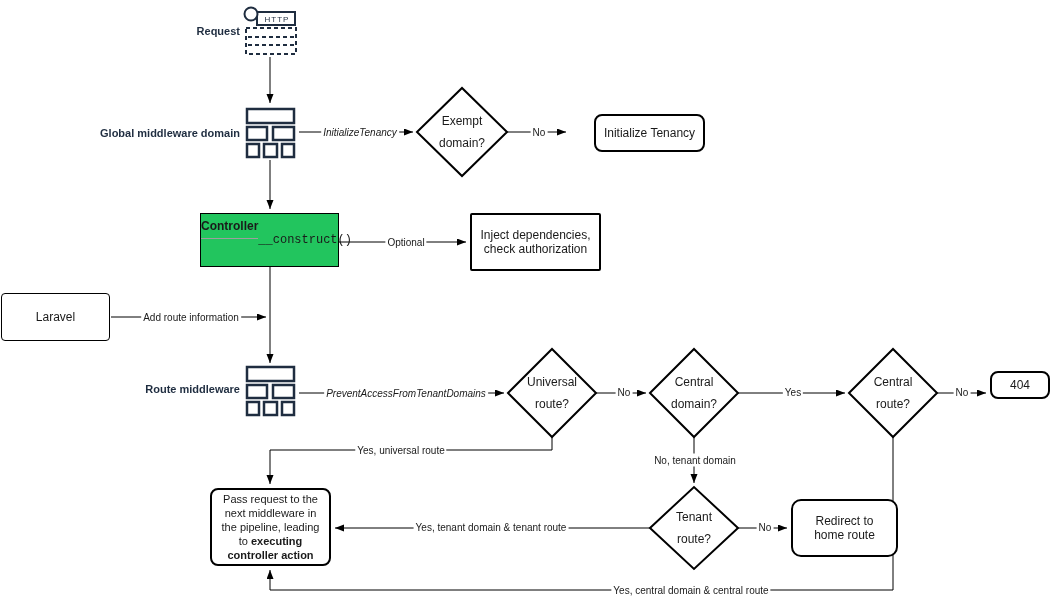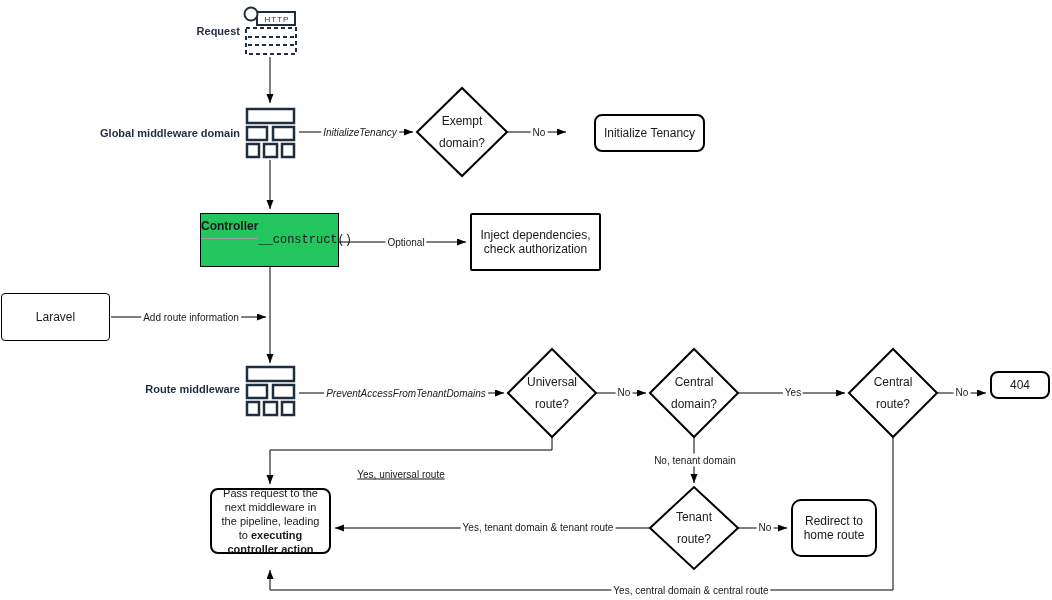--- a/index.html
+++ b/index.html
@@ -115,24 +115,24 @@
     <div class="uml-body">__construct()</div>
   </div>
 
   <div class="abs node ml" style="left:470px;top:213px;width:131px;height:58px;border-radius:2px;">Inject dependencies,
 check authorization</div>
 
   <div class="abs node sq" style="left:1px;top:293px;width:109px;height:48px;">Laravel</div>
 
   <div class="abs node" style="left:990px;top:371px;width:60px;height:28px;">404</div>
 
-  <div class="abs node ml" style="left:791px;top:499px;width:86px;height:58px;border-radius:10px;">Redirect to
+  <div class="abs node ml" style="left:791px;top:499px;width:107px;height:58px;border-radius:10px;">Redirect to
 home route</div>
 
-  <div class="abs passbox" style="left:210px;top:488px;width:121px;height:66px;">
+  <div class="abs passbox" style="left:210px;top:488px;width:121px;height:78px;">
     <div><span>Pass request to the next middleware in the pipeline, leading to </span><strong>executing controller action</strong></div>
   </div>
 
   <div class="abs dlabel ml" style="left:462px;top:132px;">Exempt
 domain?</div>
   <div class="abs dlabel ml" style="left:552px;top:393px;">Universal
 route?</div>
   <div class="abs dlabel ml" style="left:694px;top:393px;">Central
 domain?</div>
   <div class="abs dlabel ml" style="left:893px;top:393px;">Central
@@ -141,19 +141,19 @@
 route?</div>
 
   <div class="abs elabel it" style="left:360px;top:132px;">InitializeTenancy</div>
   <div class="abs elabel" style="left:539px;top:132px;">No</div>
   <div class="abs elabel" style="left:406px;top:242px;">Optional</div>
   <div class="abs elabel" style="left:191px;top:317px;">Add route information</div>
   <div class="abs elabel it" style="left:406px;top:393px;">PreventAccessFromTenantDomains</div>
   <div class="abs elabel" style="left:624px;top:392px;">No</div>
   <div class="abs elabel" style="left:793px;top:392px;">Yes</div>
   <div class="abs elabel" style="left:962px;top:392px;">No</div>
-  <div class="abs elabel" style="left:401px;top:474px;text-decoration:underline;">Yes, universal route</div>
+  <div class="abs elabel" style="left:401px;top:450px;">Yes, universal route</div>
   <div class="abs elabel" style="left:695px;top:460px;">No, tenant domain</div>
   <div class="abs elabel" style="left:765px;top:527px;">No</div>
-  <div class="abs elabel" style="left:491px;top:527px;margin-left:47px;">Yes, tenant domain &amp; tenant route</div>
+  <div class="abs elabel" style="left:491px;top:527px;">Yes, tenant domain &amp; tenant route</div>
   <div class="abs elabel" style="left:649px;top:590px;margin-left:42px;">Yes, central domain &amp; central route</div>
 
 </div>
 
 </body></html>

